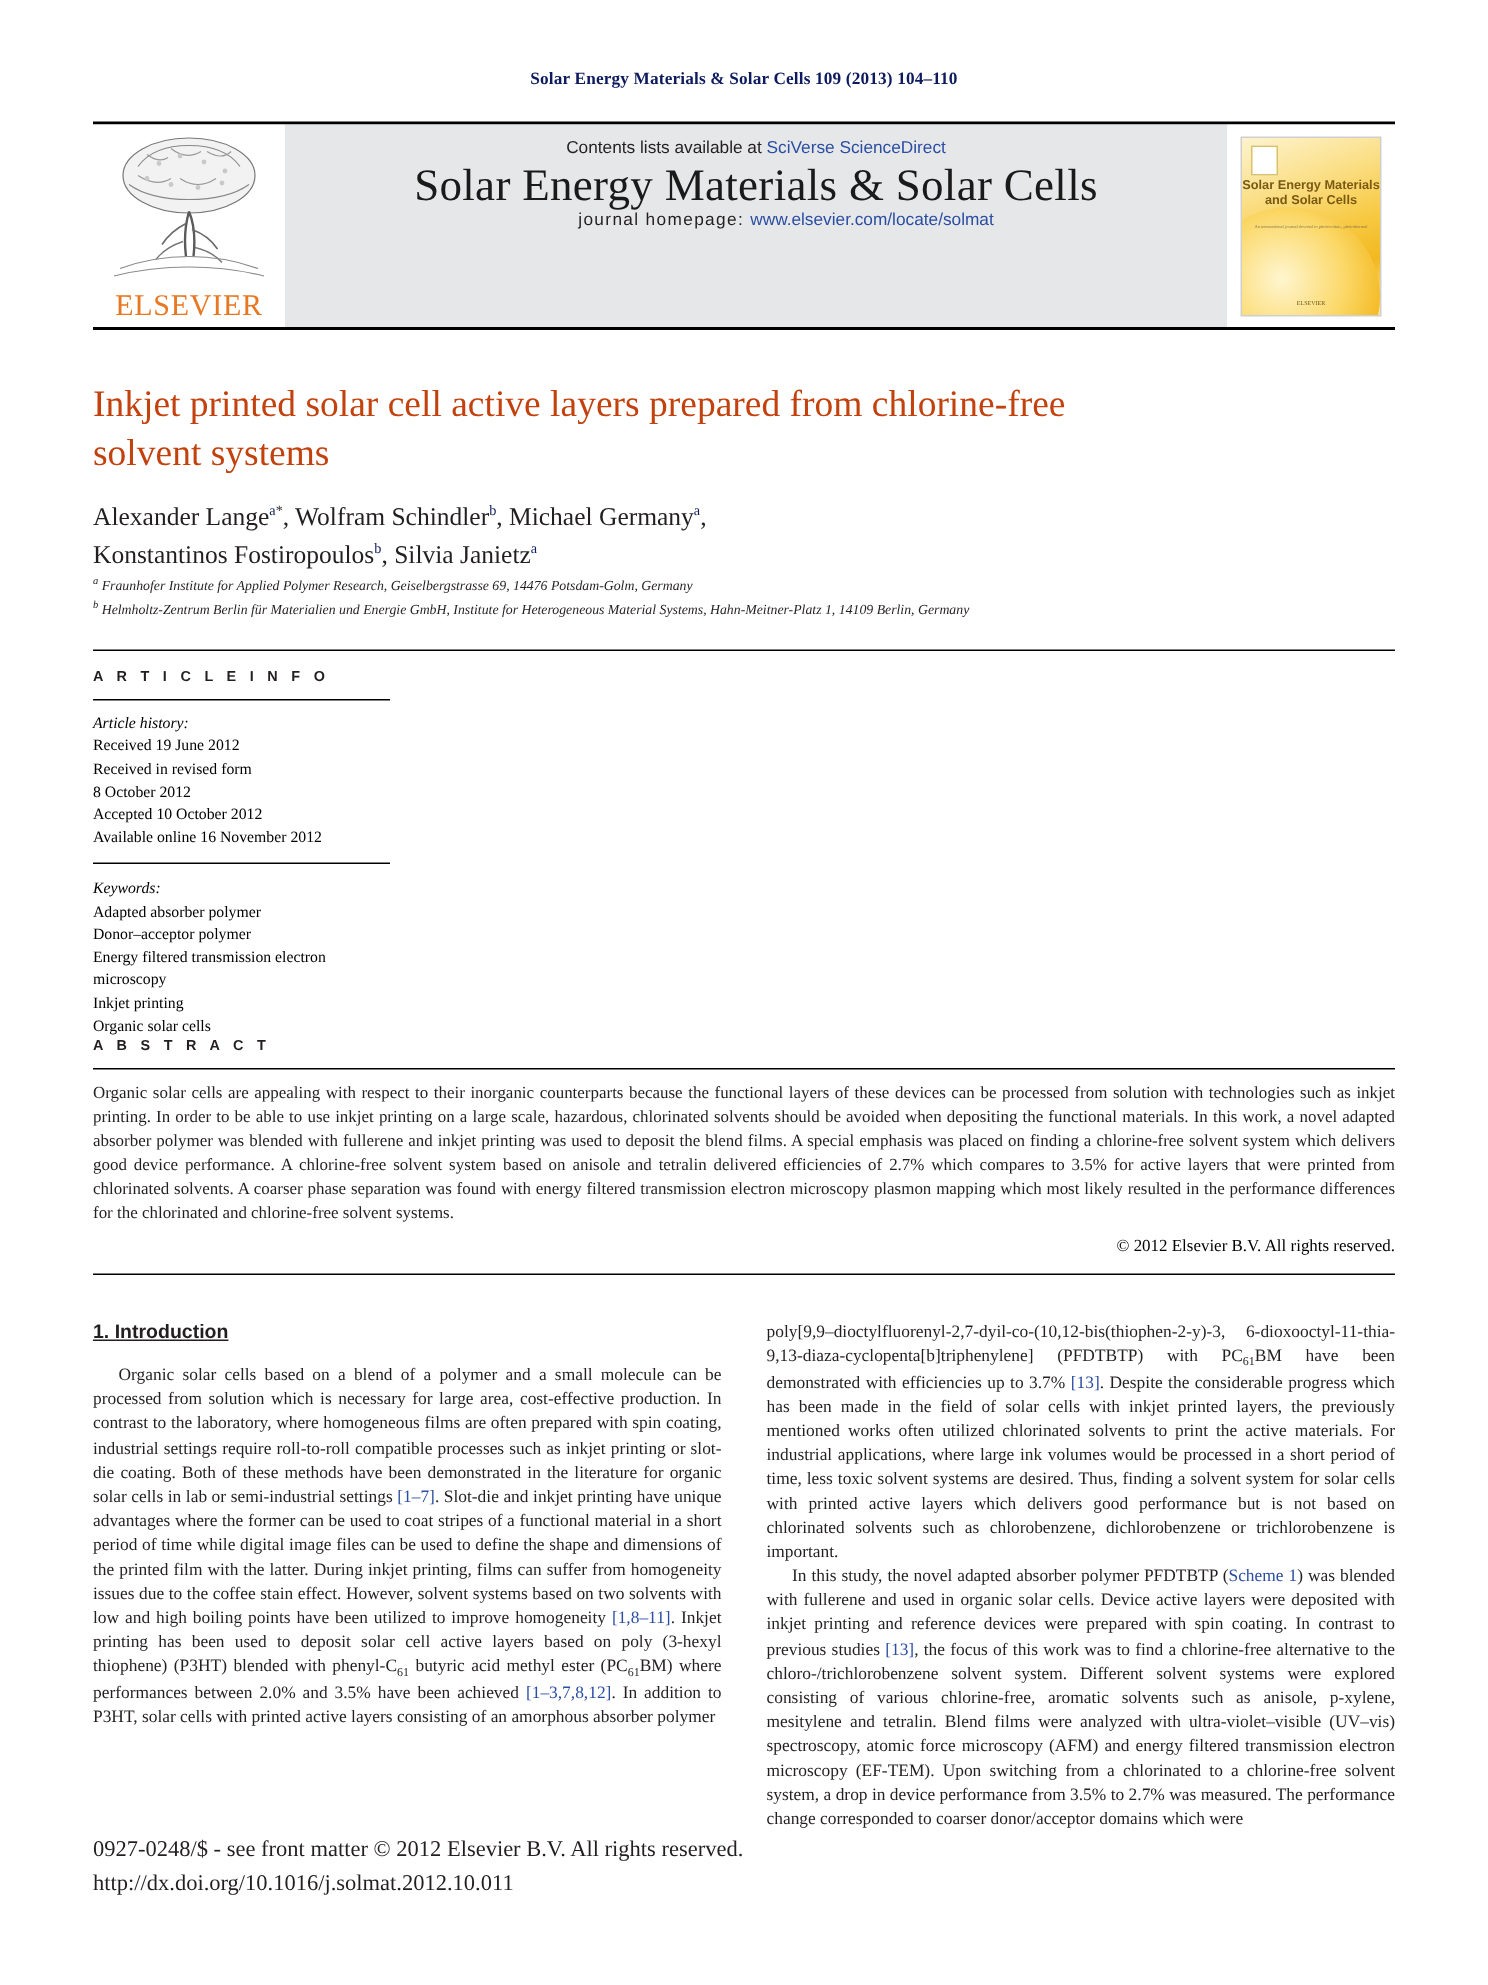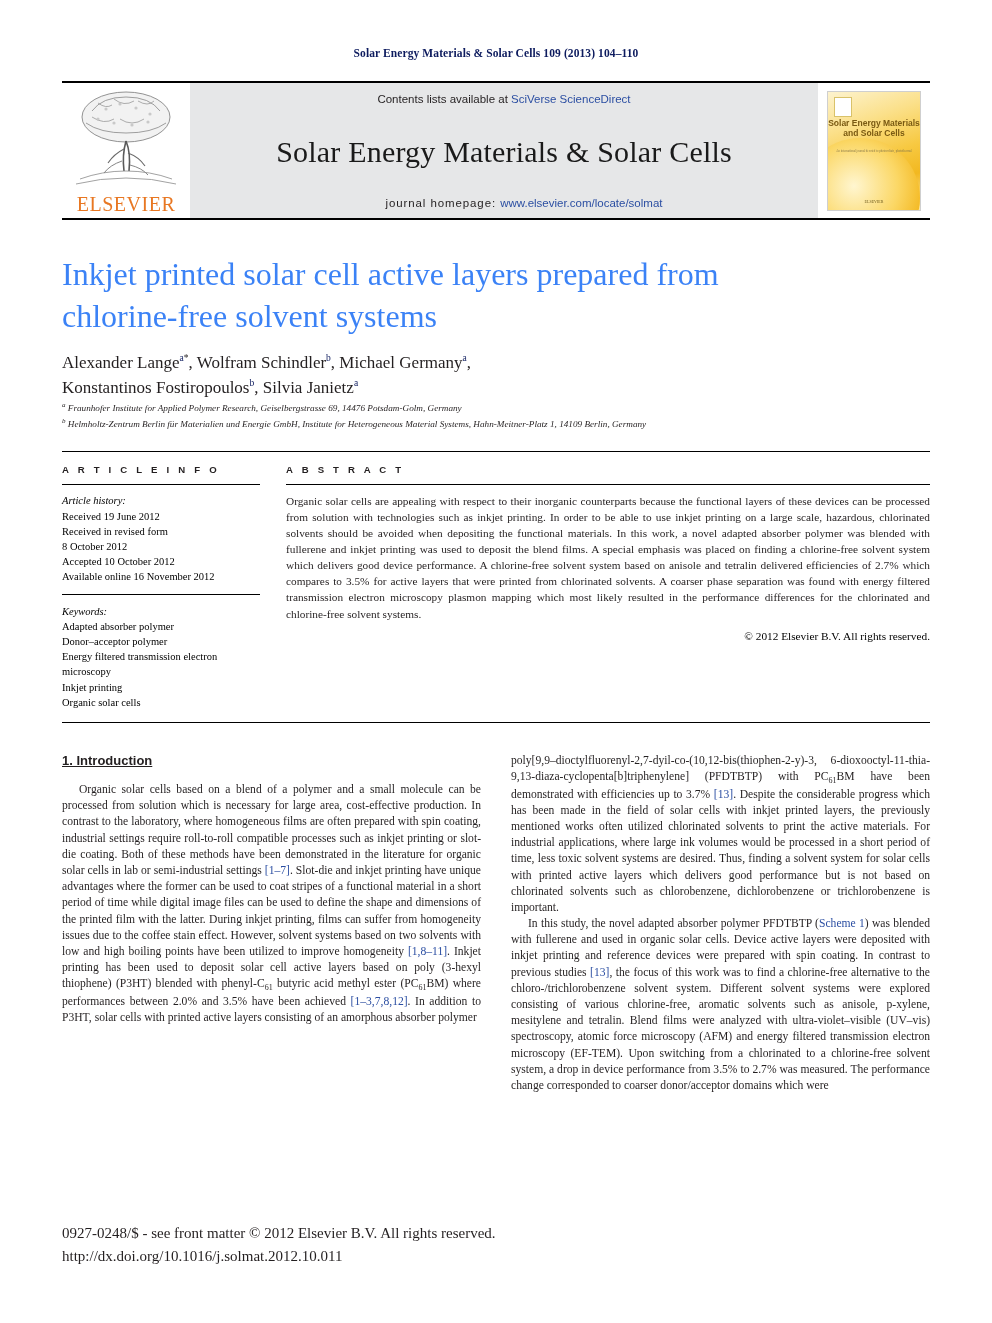--- a/index.html
+++ b/index.html
@@ -62,21 +62,21 @@
     letter-spacing: .5px;
     color: #e87722;
     font-weight: 400;
   }
 
   .banner {
     flex: 1 1 auto;
     background: #e6e7e8;
     display: flex;
     flex-direction: column;
-    justify-content: space-between;
+    justify-content: flex-start;
     align-items: center;
     padding: 10px 0 9px 0;
   }
   .banner-top {
     font-family: "Liberation Sans", sans-serif;
     font-size: 11.5px;
     color: #231f20;
   }
   .banner-top .sd { color: #2b4ea2; }
   .banner-title {
@@ -151,23 +151,23 @@
     font-size: 4px;
     color: #6e5a1c;
   }
 
   
   .titleblock {
     margin: 34px 62px 0 62px;
   }
   .art-title {
     font-family: "Liberation Serif", serif;
-    font-size: 32px;
+    font-size: 25px;
     line-height: 1.3;
-    color: #3b82f6;
+    color: #c2410c;
     font-weight: 400;
     margin: 0 0 14px 0;
     max-width: 700px;
   }
   .authors {
     font-family: "Liberation Serif", serif;
     font-size: 17px;
     line-height: 1.45;
     color: #231f20;
   }
@@ -181,20 +181,21 @@
     color: #231f20;
   }
   .affil sup { font-size: 7px; vertical-align: super; }
 
   
   .infoarea {
     margin: 20px 62px 0 62px;
     border-top: 1.2px solid #000;
     display: flex;
     padding-top: 12px;
+    flex-direction: column;
   }
   .col-info {
     width: 224px;
     flex: 0 0 224px;
     padding-right: 26px;
     box-sizing: border-box;
   }
   .col-abs {
     flex: 1 1 auto;
   }

